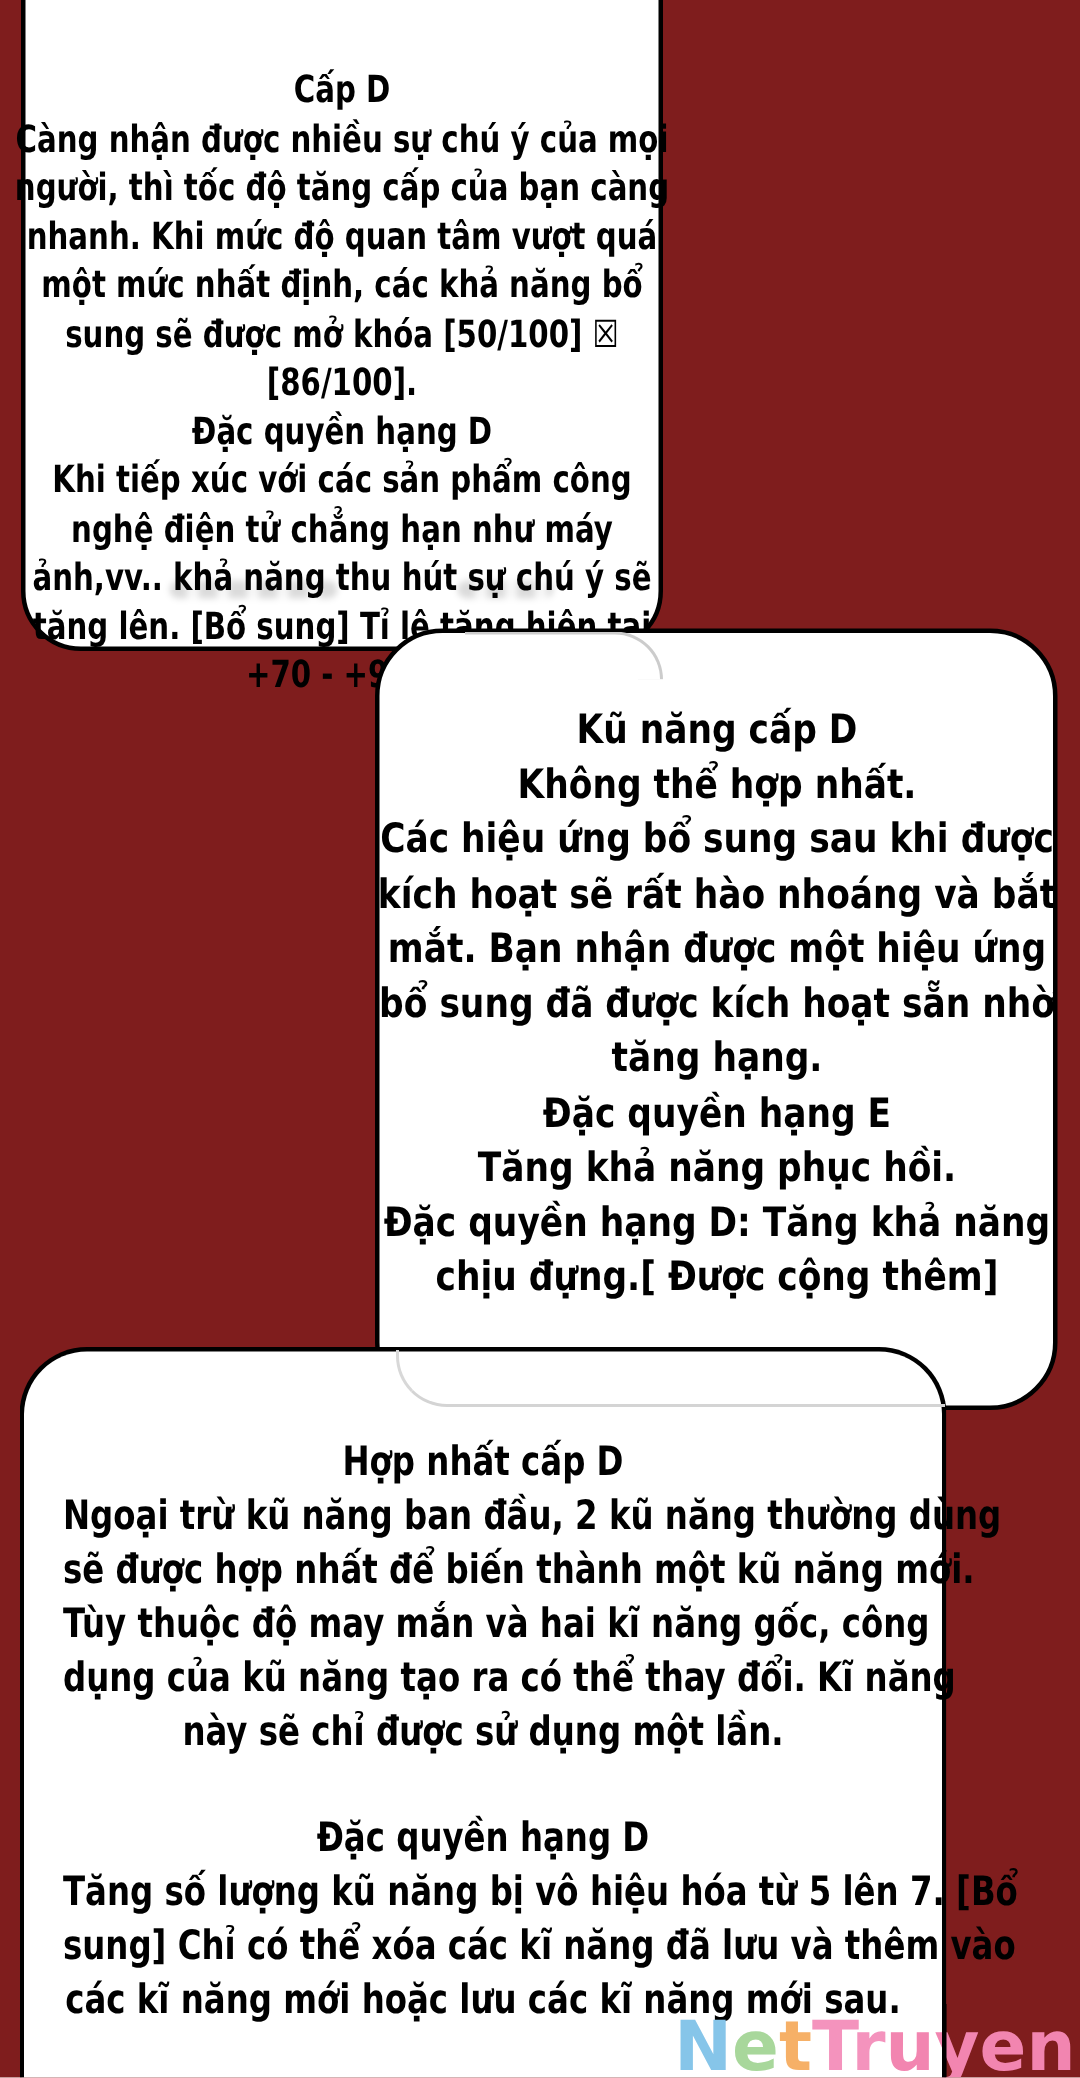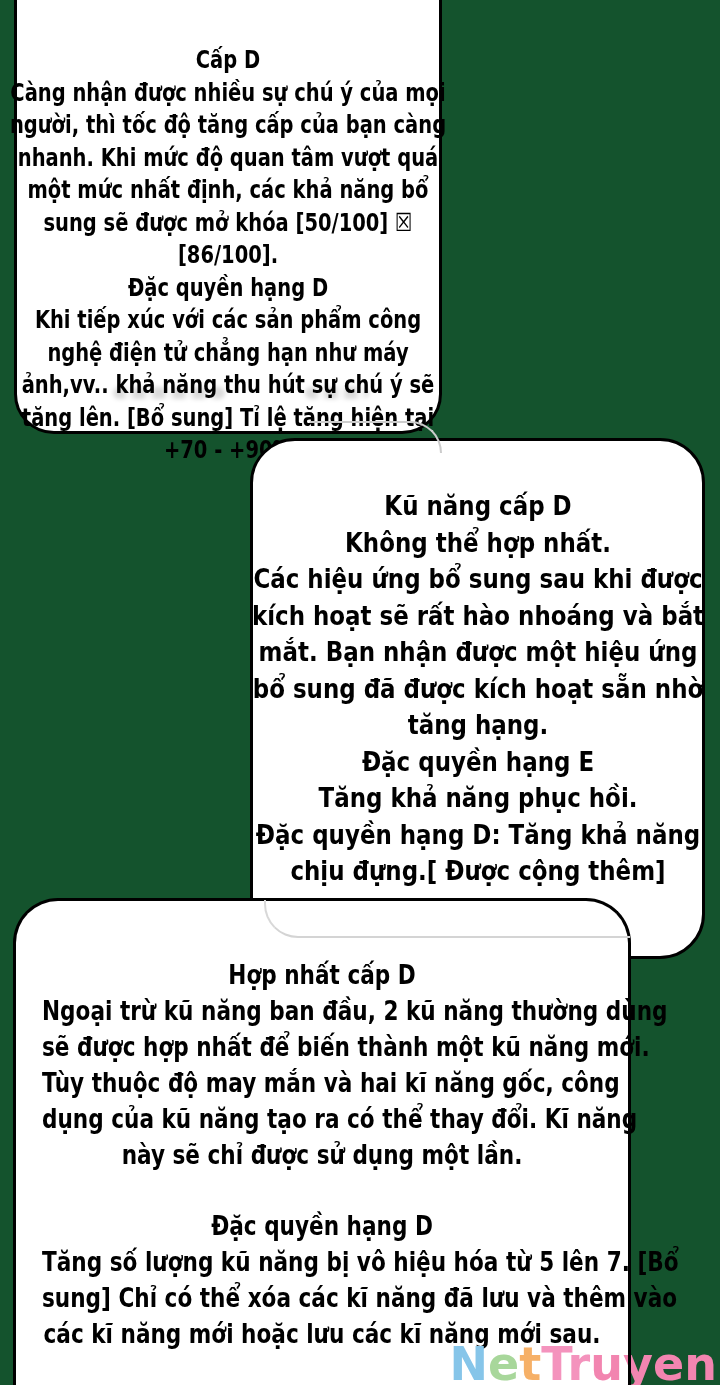--- a/index.html
+++ b/index.html
@@ -6,36 +6,36 @@
     margin: 0; padding: 0;
     width: 720px; height: 1385px;
     overflow: hidden;
     background: #ffffff;
     font-family: "DejaVu Sans", sans-serif;
   }
   #stage {
     position: relative;
     width: 720px; height: 1385px;
     overflow: hidden;
-    background: #14532d;
+    background: #7f1d1d;
   }
   .panel {
     position: absolute;
     background: #ffffff;
     border: 3px solid #000000;
     box-sizing: border-box;
   }
   #panel-level-d {
     left: 14px; top: -60px;
     width: 428px; height: 494px;
     border-radius: 40px;
     z-index: 1;
   }
   #panel-skill-d {
-    left: 250px; top: 438px;
+    left: 250px; top: 419px;
     width: 455px; height: 521px;
     border-radius: 45px;
     z-index: 2;
     padding-left: 29px;
   }
   #panel-fusion-d {
     left: 13px; top: 898px;
     width: 618px; height: 600px;
     border-radius: 45px 45px 0 0;
     border-bottom: none;

